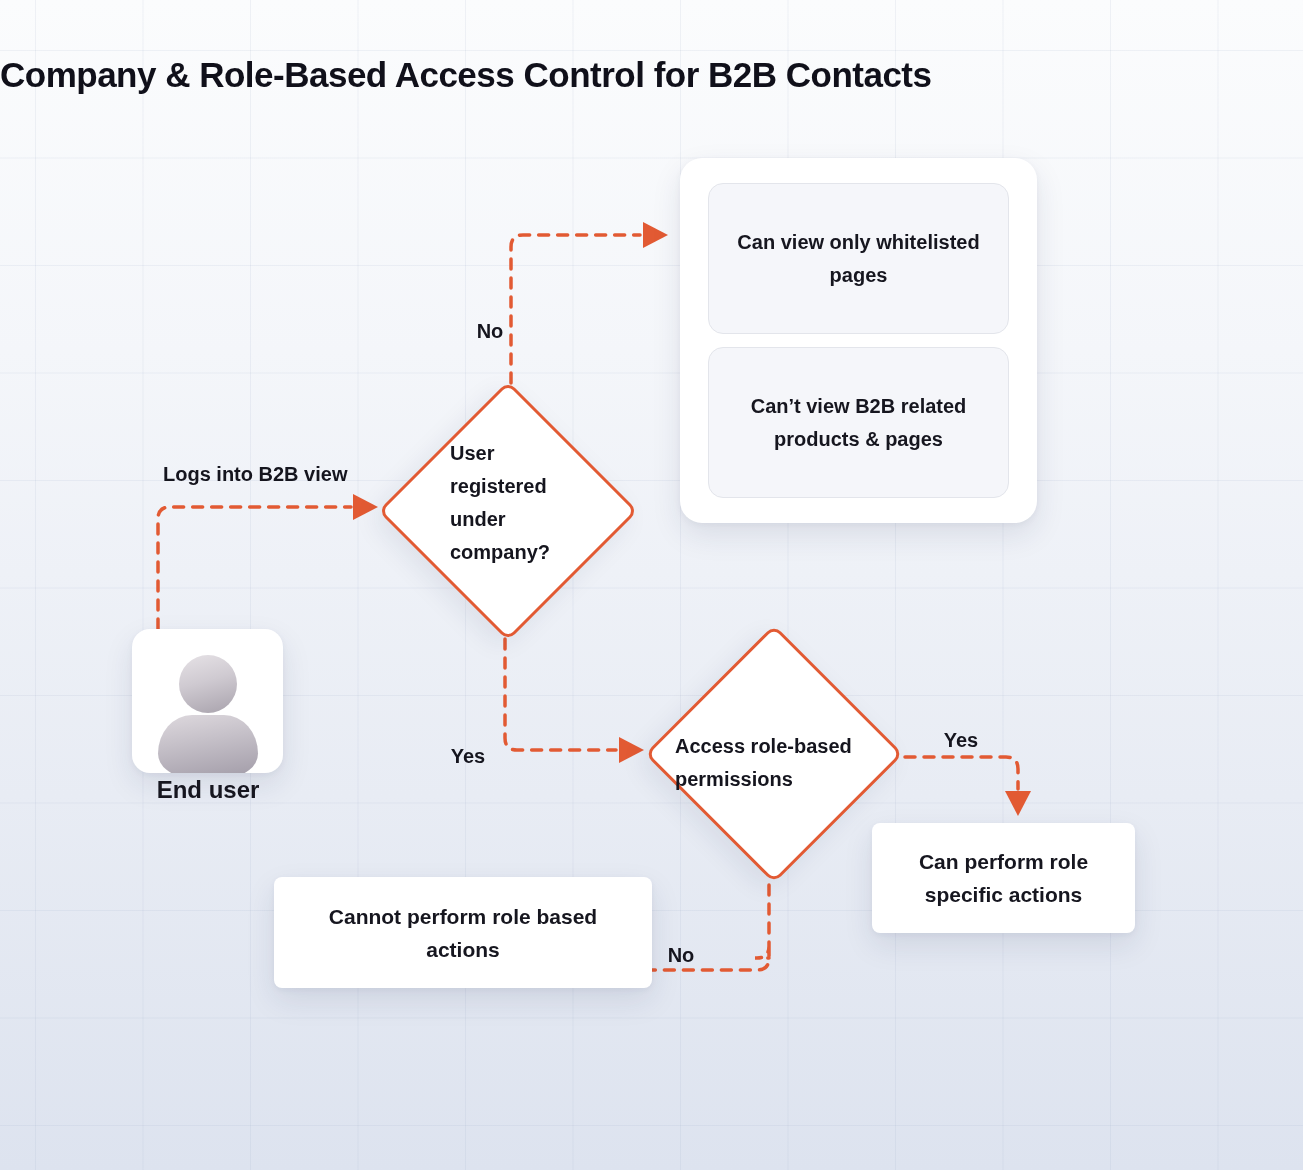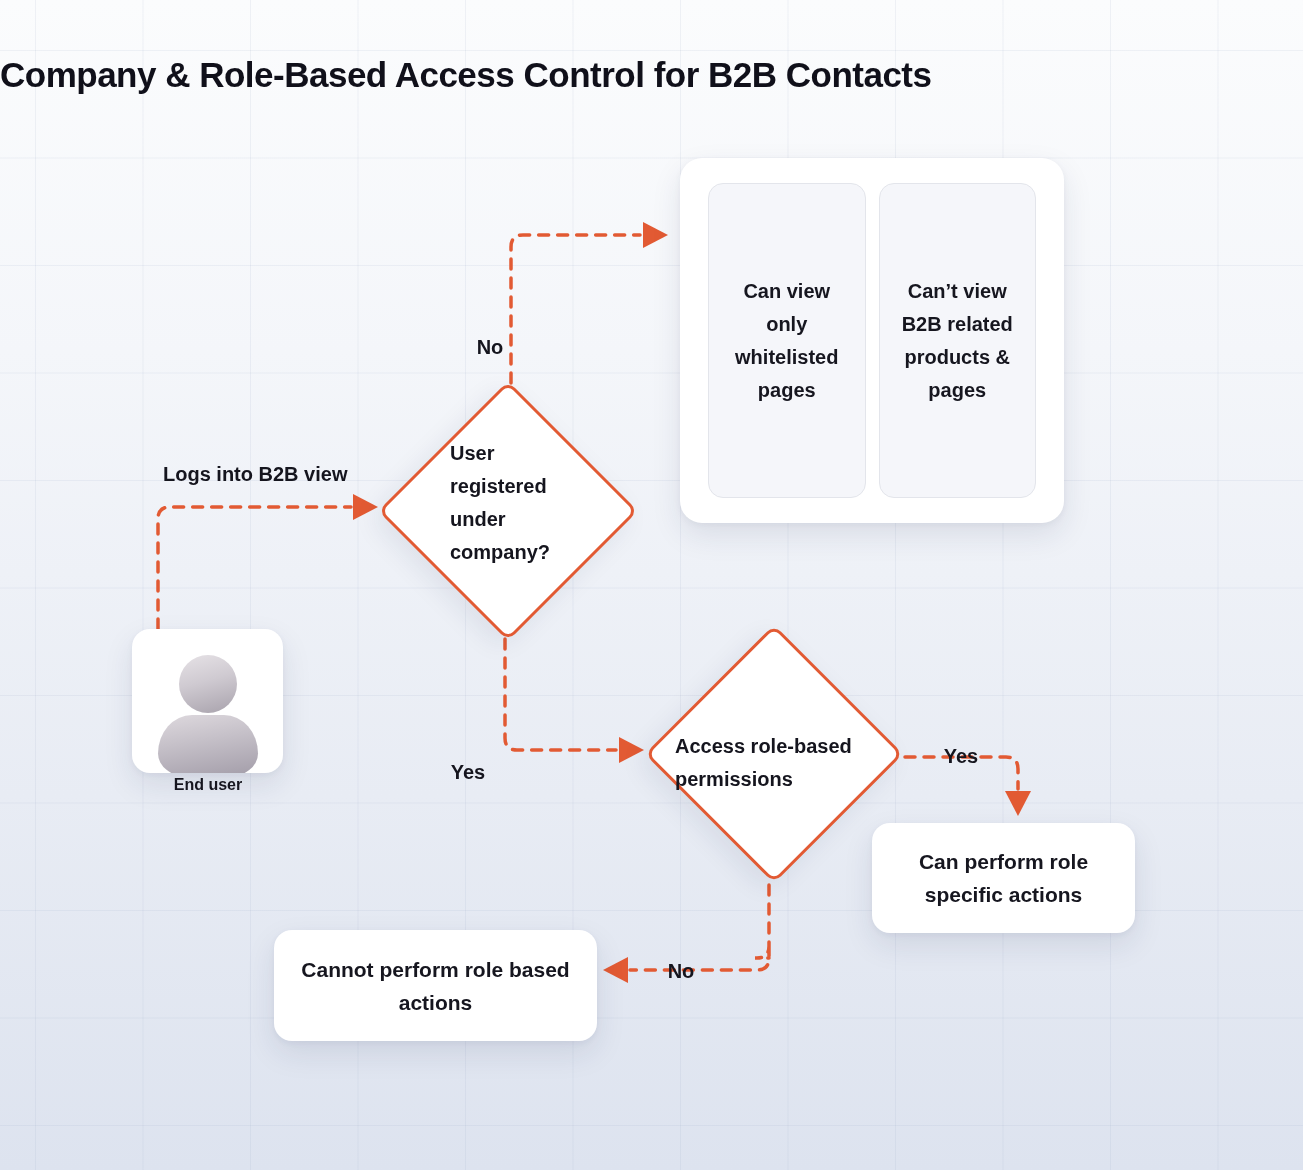--- a/index.html
+++ b/index.html
@@ -37,38 +37,39 @@
     color: #10101a;
   }
   svg.edges { position: absolute; inset: 0; }
   .edge-label {
     position: absolute;
     font-size: 20px;
     font-weight: bold;
     color: #15151e;
     white-space: nowrap;
   }
-  .edge-label.centered { transform: translateX(-50%); margin-top: 16px; }
+  .edge-label.centered { transform: translateX(-50%); }
 
   
   .card {
     position: absolute;
     background: #ffffff;
     border-radius: 18px;
     box-shadow: 0 12px 30px rgba(30, 42, 80, 0.10), 0 2px 6px rgba(30, 42, 80, 0.05);
   }
   .terminal-card {
     display: flex;
     align-items: center;
     justify-content: center;
     text-align: center;
     font-size: 21px;
     font-weight: bold;
     line-height: 33px;
     padding: 0 18px;
+    border-radius: 8px;
   }
 
   
   .end-user-card { left: 132px; top: 629px; width: 151px; height: 144px; }
   .person-icon { position: absolute; inset: 0; overflow: hidden; border-radius: 18px; }
   .person-head {
     position: absolute;
     left: 50%; top: 26px;
     width: 58px; height: 58px;
     transform: translateX(-50%);
@@ -80,21 +81,21 @@
     left: 50%; top: 86px;
     width: 100px; height: 62px;
     transform: translateX(-50%);
     border-radius: 52% 52% 46% 46% / 95% 95% 58% 58%;
     background: linear-gradient(170deg, #ded9de 0%, #c6c1c9 40%, #a29ca8 100%);
   }
   .end-user-label {
     position: absolute;
     left: 208px; top: 776px;
     transform: translateX(-50%);
-    font-size: 16px;
+    font-size: 24px;
     font-weight: bold;
   }
 
   
   .diamond { position: absolute; }
   .diamond-shape {
     position: absolute;
     transform: translate(-50%, -50%) rotate(45deg);
     background: #ffffff;
     border: 3px solid var(--accent, #E25A33);
@@ -111,44 +112,44 @@
     font-weight: bold;
     line-height: 33px;
     color: #15151e;
   }
   .d1 .diamond-text { left: 510px; top: 503px; width: 120px; }
   .d2 .diamond-text { left: 775px; top: 763px; width: 200px; }
 
   
   .outcomes-card {
     left: 680px; top: 158px;
-    width: 384px; height: 365px;
+    width: 357px; height: 365px;
     border-radius: 22px;
     display: flex;
-    flex-direction: row;
+    flex-direction: column;
     gap: 13px;
     padding: 25px 28px;
   }
   .outcome-box {
     flex: 1;
     background: #f5f6fa;
     border: 1.5px solid #e3e5eb;
     border-radius: 15px;
     display: flex;
     align-items: center;
     justify-content: center;
     text-align: center;
     font-size: 20px;
     font-weight: bold;
     line-height: 33px;
     padding: 6px 22px;
   }
 
   .can-perform-card { left: 872px; top: 823px; width: 263px; height: 110px; }
-  .cannot-perform-card { left: 274px; top: 930px; width: 323px; height: 111px; }
+  .cannot-perform-card { left: 274px; top: 877px; width: 378px; height: 111px; }
 </style>
 </head>
 <body>
 
 <div class="canvas">
   <div class="grid-overlay"></div>
 
   <h1 class="page-title">Company &amp; Role-Based Access Control for B2B Contacts</h1>
 
   <svg class="edges" width="1303" height="1170" viewBox="0 0 1303 1170">

